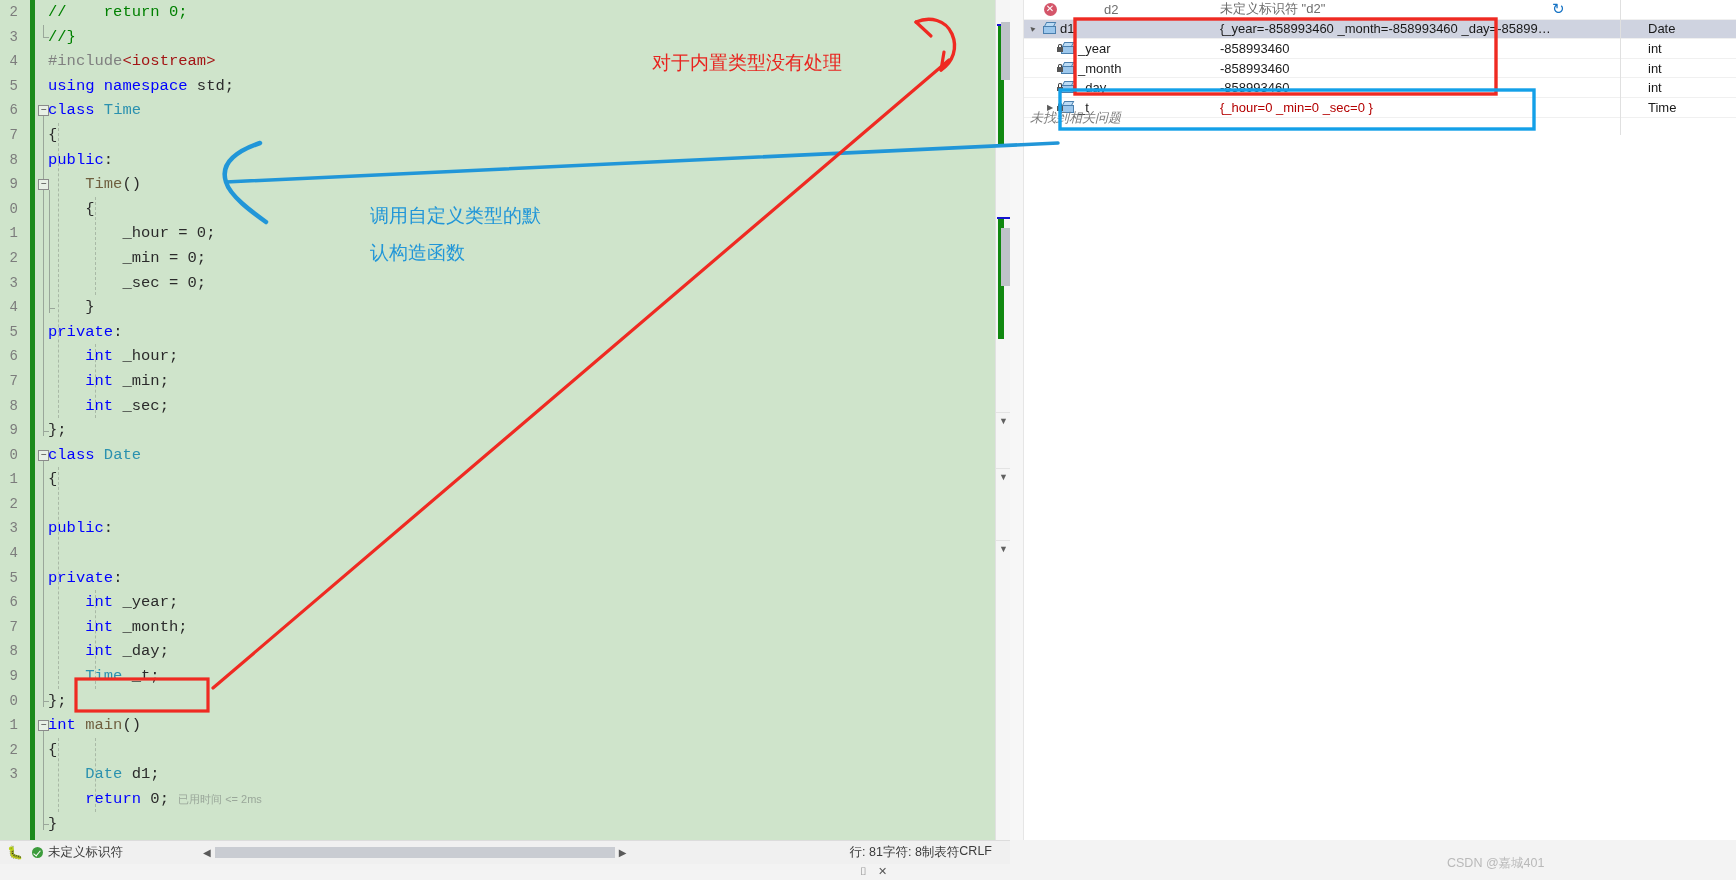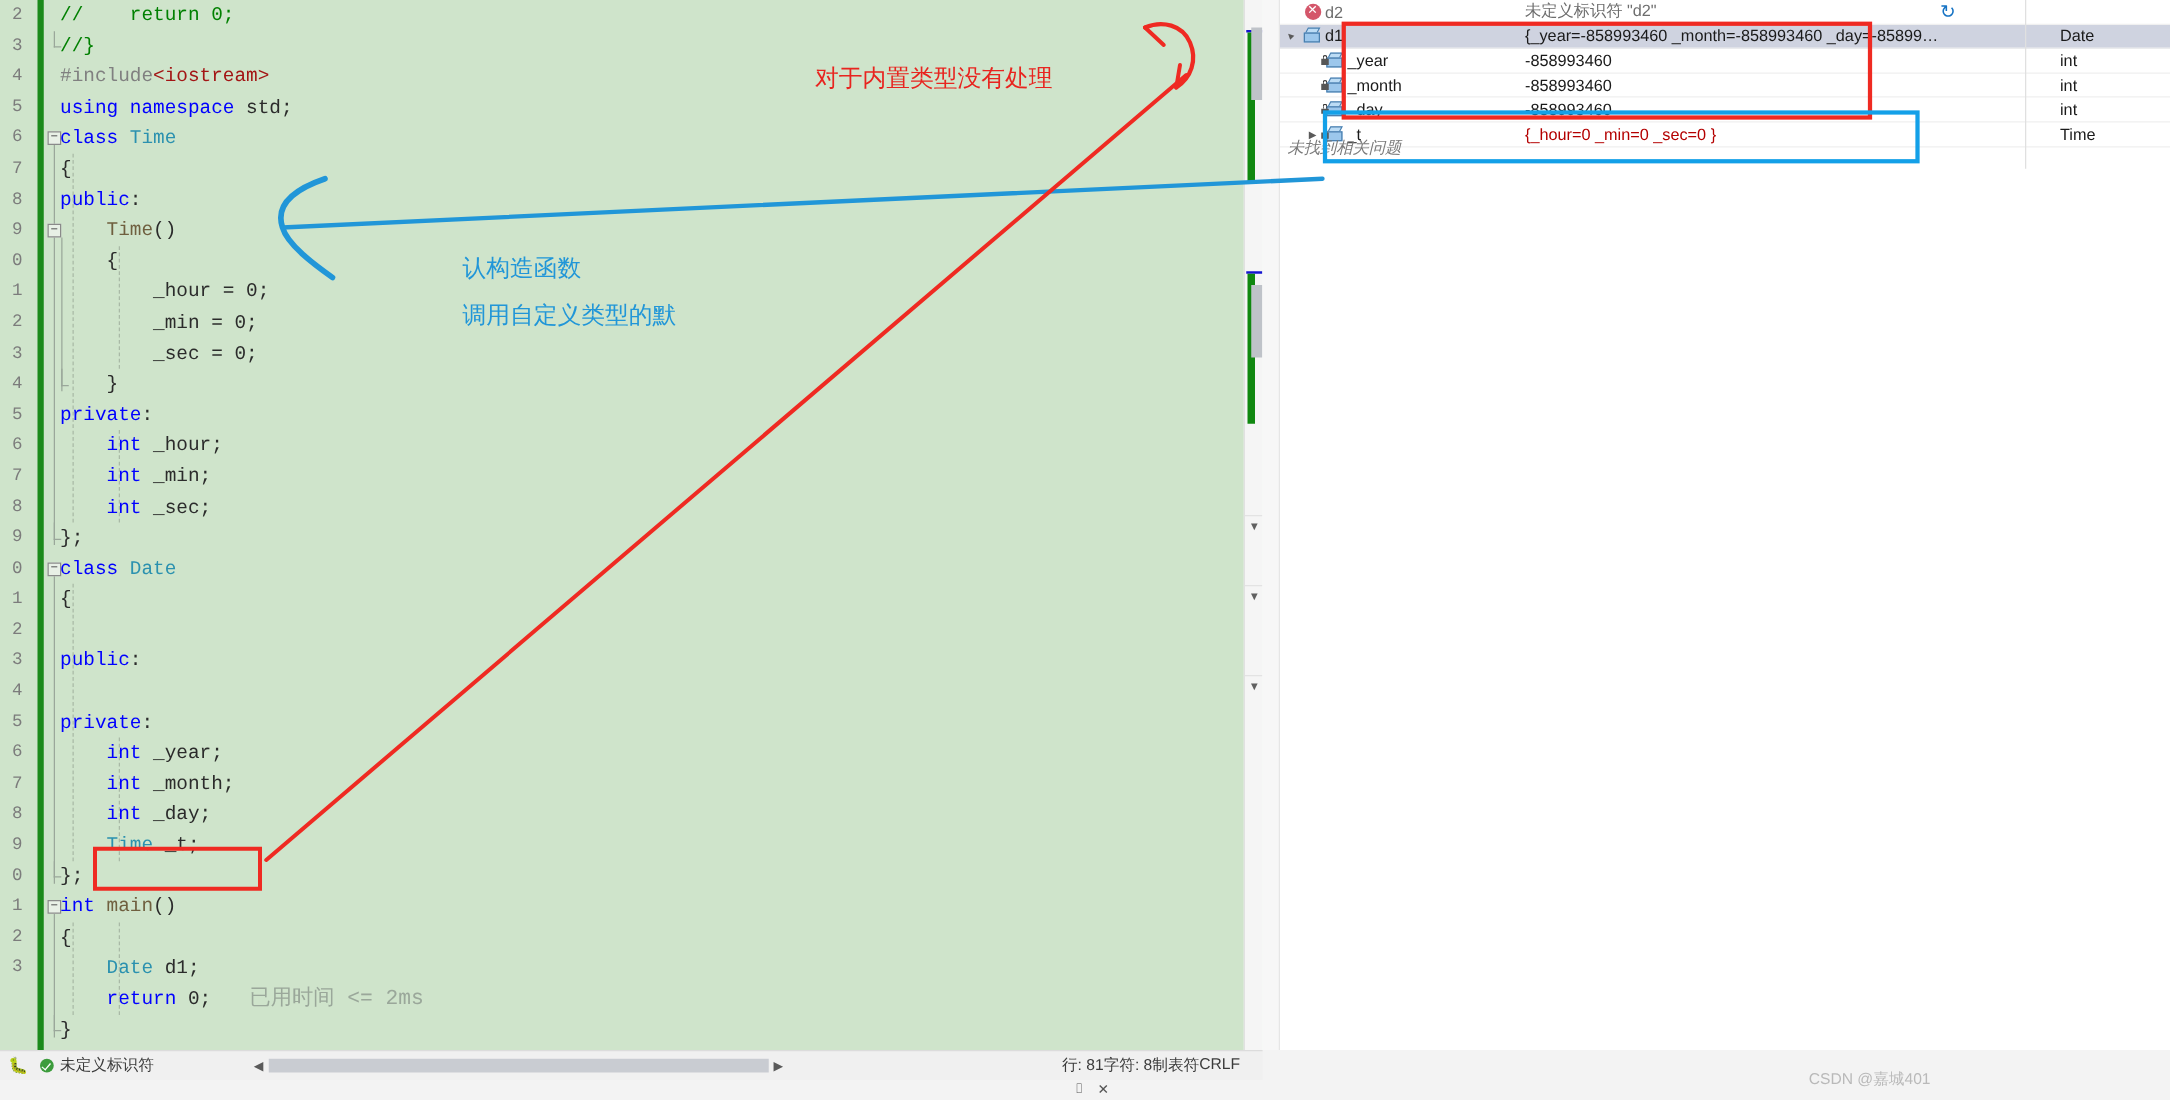--- a/index.html
+++ b/index.html
@@ -51,21 +51,21 @@
     line-height:24.6px; white-space:pre;
   }
   #code .ln{ height:24.6px; }
   .tok-kw   { color:#0000ff; }
   .tok-type { color:#2b91af; }
   .tok-str  { color:#a31515; }
   .tok-cmt  { color:#008000; }
   .tok-pre  { color:#808080; }
   .tok-pln  { color:#2b2b2b; }
   .tok-fn   { color:#6f5f3f; }
-  .elapsed{ color:#9aa79a; font-size:17px; font-family:Liberation Mono, monospace; }
+  .elapsed{ color:#9aa79a; font-size:11px; font-family:Liberation Sans, sans-serif; }
 
   
   .vguide{
     position:absolute; width:0; border-left:1px dashed #a9b9a6;
   }
 
   
   #ed-scroll{
     position:absolute; left:995px; top:0; width:15px; height:840px;
     background:#f5f5f5; border-left:1px solid #e1e1e1;
@@ -126,21 +126,21 @@
   .w-icon{ width:20px; flex:0 0 20px; display:flex; align-items:center; justify-content:center;}
   .w-name{ flex:0 0 auto; }
   .w-value{
     position:absolute; left:196px; width:420px; overflow:hidden; white-space:nowrap;
   }
   .w-type{
     position:absolute; left:624px; width:100px; overflow:hidden; white-space:nowrap;
   }
   .val-red{ color:#b40000; }
   .val-gray{ color:#6d6d6d; }
-  .name-gray{ color:#6d6d6d; }
+  .name-gray{ color:#6d6d6d;margin-left:44px; }
   #watch-colsep{
     position:absolute; left:1620px; top:0; width:1px; height:135px; background:#e0e0e0;
   }
   .add-watch{
     position:absolute; left:14px; height:19.6px; display:flex; align-items:center;
     color:#7a7a7a; font-style:italic; padding-left:6px;
   }
   .refresh-ico{
     position:absolute; color:#1673c4; font-size:15px;
   }
@@ -423,22 +423,22 @@
   <rect x="76" y="679" width="132" height="32" fill="none" stroke="#ef2a22" stroke-width="3.2"></rect>
 
   <rect x="1075" y="19" width="421" height="75" fill="none" stroke="#ef2a22" stroke-width="3.4"></rect>
 
   <rect x="1060" y="90" width="474" height="39" fill="none" stroke="#13a0e8" stroke-width="3.4"></rect>
 </svg>
 
 <div class="ann-text" id="ann-red-text">对于内置类型没有处理</div>
 
 <div class="ann-text" id="ann-blue-text">
+  <div>调用自定义类型的默</div>
   <div>认构造函数</div>
-  <div>调用自定义类型的默</div>
 </div>
 
 <div id="dotted-line"></div>
 <div id="bottom-strip">
   <span class="mini-glyph" style="left:860px; top:1px;">⌷</span>
   <span class="mini-glyph" style="left:878px; top:1px;">✕</span>
 </div>
 
 <div id="watermark">CSDN @嘉城401</div>
 

